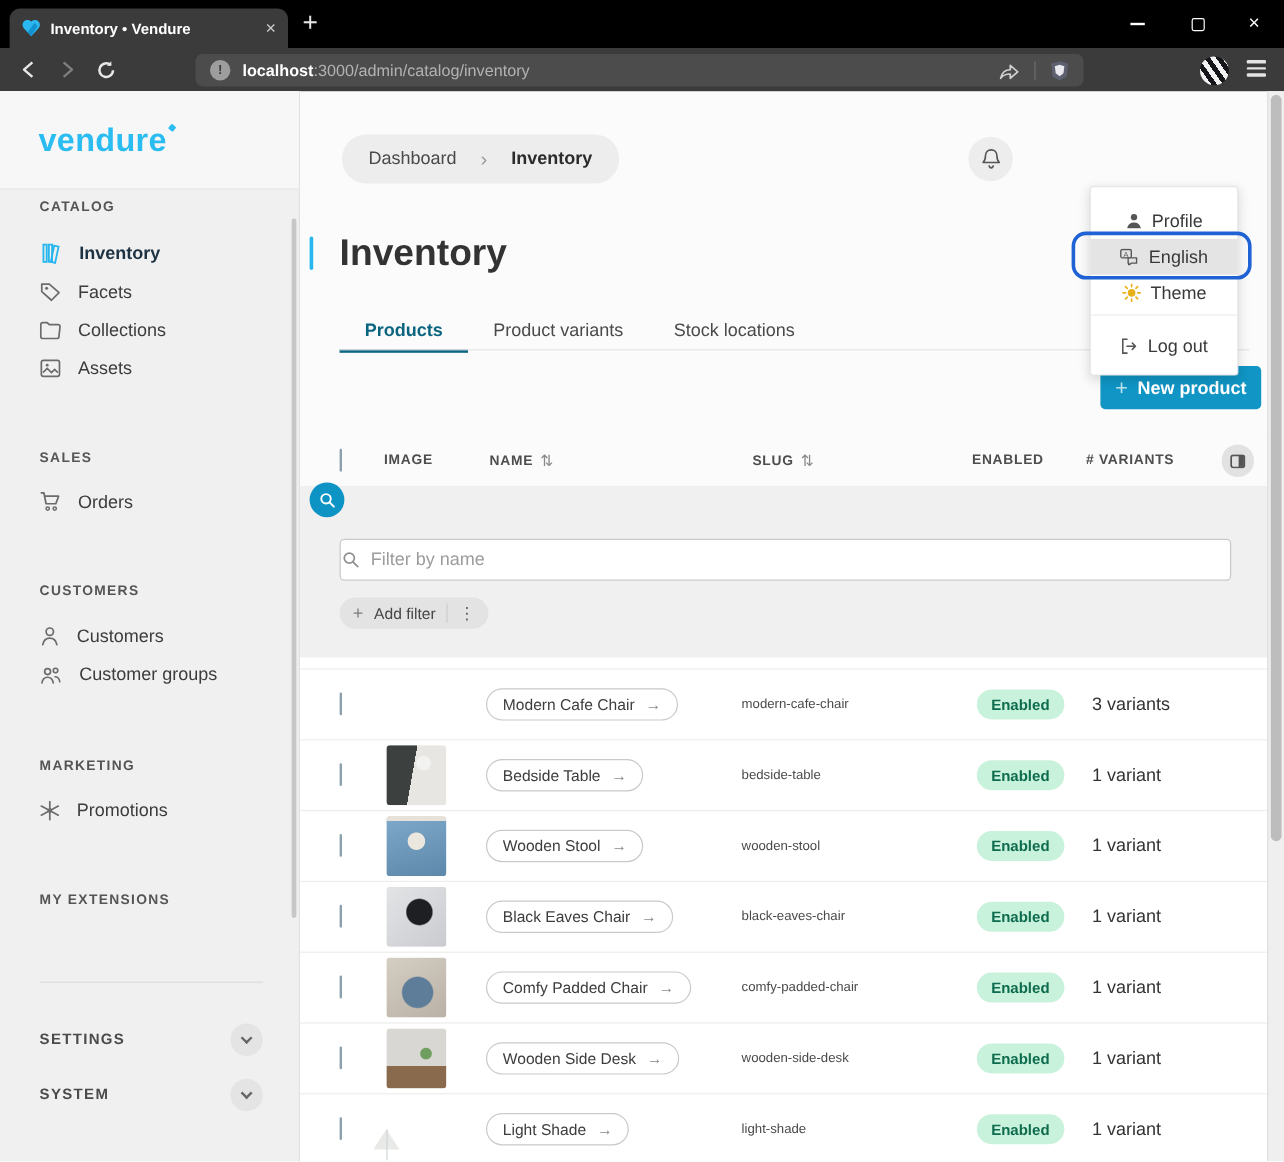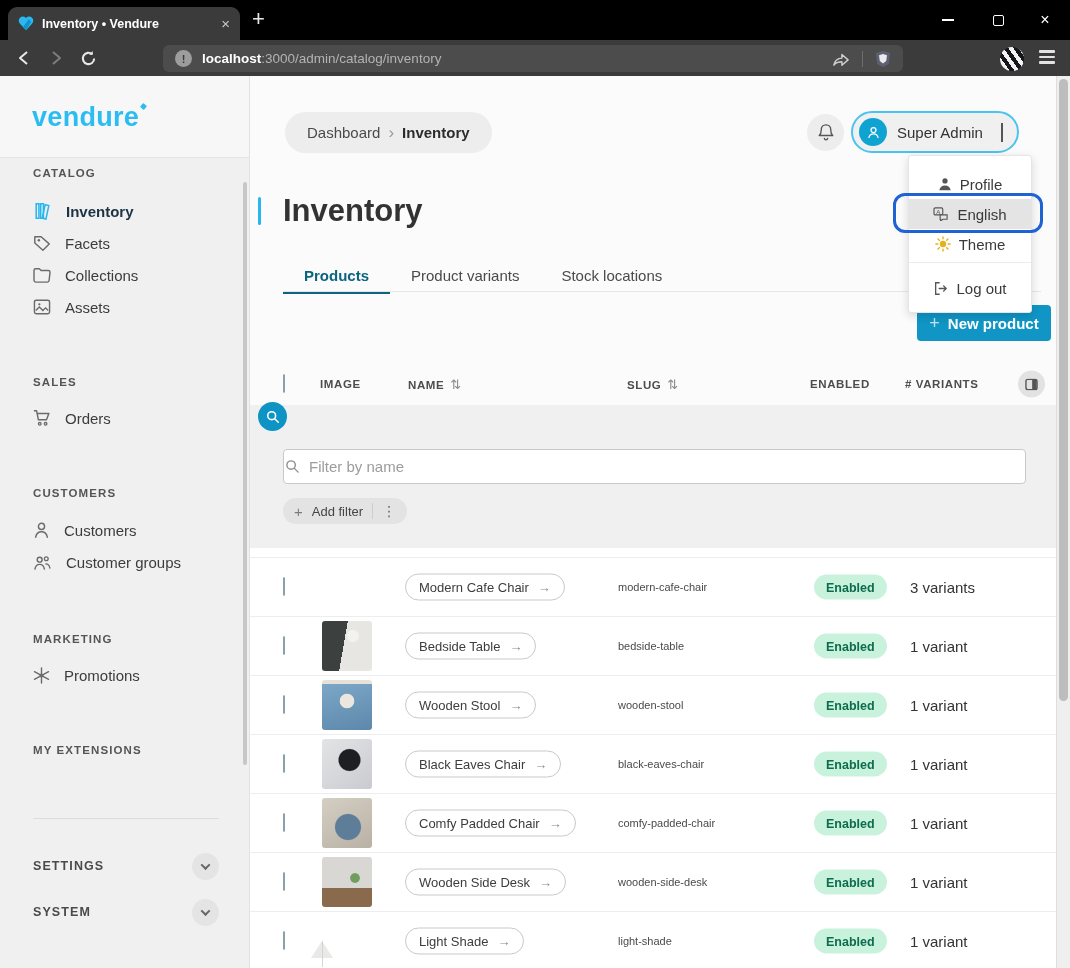--- a/index.html
+++ b/index.html
@@ -47,21 +47,21 @@
   .active-bar { position:absolute; left:238px; width:3px; height:28px; background:#28b6ee; border-radius:2px; }
   .side-divider { position:absolute; left:33px; width:186px; height:1px; background:#dcdcdc; }
   .collapse-row { position:absolute; left:33px; width:186px; height:32px; display:flex; align-items:center; justify-content:space-between; }
   .collapse-row .lbl { font-size:12.5px; font-weight:700; letter-spacing:1.1px; color:#4a4a4a; }
   .chev-btn { width:27px; height:27px; border-radius:50%; background:#e4e4e4; display:flex; align-items:center; justify-content:center; }
   .chev-down { width:7px; height:7px; border-right:2px solid #666; border-bottom:2px solid #666; transform:rotate(45deg) translate(-1px,-1px); }
   .side-scroll { position:absolute; left:243px; top:106px; width:4px; height:583px; background:#c7c7c7; border-radius:2px; }
 
   
   .breadcrumb { position:absolute; left:285px; top:112px; height:41px; background:#ededed; border-radius:21px;
-                display:flex; align-items:center; padding:0 22px; gap:8px;text-align:center; }
+                display:flex; align-items:center; padding:0 22px; gap:20px;text-align:center; }
   .bc-link { font-size:15px; color:#4a4a4a; }
   .bc-sep { color:#9a9a9a; font-size:17px; }
   .bc-current { font-size:15px; color:#2c2c2c; font-weight:700; }
   .bell-btn { position:absolute; left:807px; top:114px; width:37px; height:37px; border-radius:50%; background:#ededed;
               display:flex; align-items:center; justify-content:center; }
   .user-pill { position:absolute; left:851px; top:111px; width:168px; height:42px; background:#f0f0f0; border-radius:22px;
                border:2px solid #49c3ef; display:flex; align-items:center; padding:0 14px 0 6px; gap:10px; z-index:35; }
   .u-avatar { width:28px; height:28px; border-radius:50%; background:#0fa3d2; display:flex; align-items:center; justify-content:center; }
   .user-name { font-size:15px; color:#333; flex:1; }
 
@@ -331,30 +331,20 @@
 
   <div class="bell-btn">
     <span>
       <svg width="18" height="19" viewBox="0 0 20 21">
           <path d="M10 2c3.3 0 5.3 2.5 5.3 5.6 0 3.8 1.2 5.3 2.2 6.2H2.5c1-.9 2.2-2.4 2.2-6.2C4.7 4.5 6.7 2 10 2Z" fill="none" stroke="#555" stroke-width="1.5" stroke-linejoin="round"></path>
           <path d="M8 16.5c.2 1.4 1 2.2 2 2.2s1.8-.8 2-2.2" fill="none" stroke="#555" stroke-width="1.5"></path>
         </svg>
     </span>
   </div>
 
-  <div class="user-pill">
-    <span class="u-avatar">
-      <svg width="15" height="15" viewBox="0 0 18 18">
-          <circle cx="9" cy="6" r="3" fill="none" stroke="#fff" stroke-width="1.5"></circle>
-          <path d="M3.5 15c.7-3 2.6-4.5 5.5-4.5s4.8 1.5 5.5 4.5" fill="none" stroke="#fff" stroke-width="1.5" stroke-linecap="round"></path>
-        </svg>
-    </span>
-    <span class="user-name">Super Admin</span>
-    <span><span class="chev-down" style="border-color:#555"></span></span>
-  </div>
 
   <div class="menu">
     <div class="menu-item" style="top:13px">
       <span>
         <svg width="14" height="14" viewBox="0 0 16 16">
             <circle cx="8" cy="4.5" r="3" fill="#555"></circle>
             <path d="M1.5 15c.6-3.6 3-5.4 6.5-5.4s5.9 1.8 6.5 5.4z" fill="#555"></path>
           </svg>
       </span>
       <span>Profile</span>

